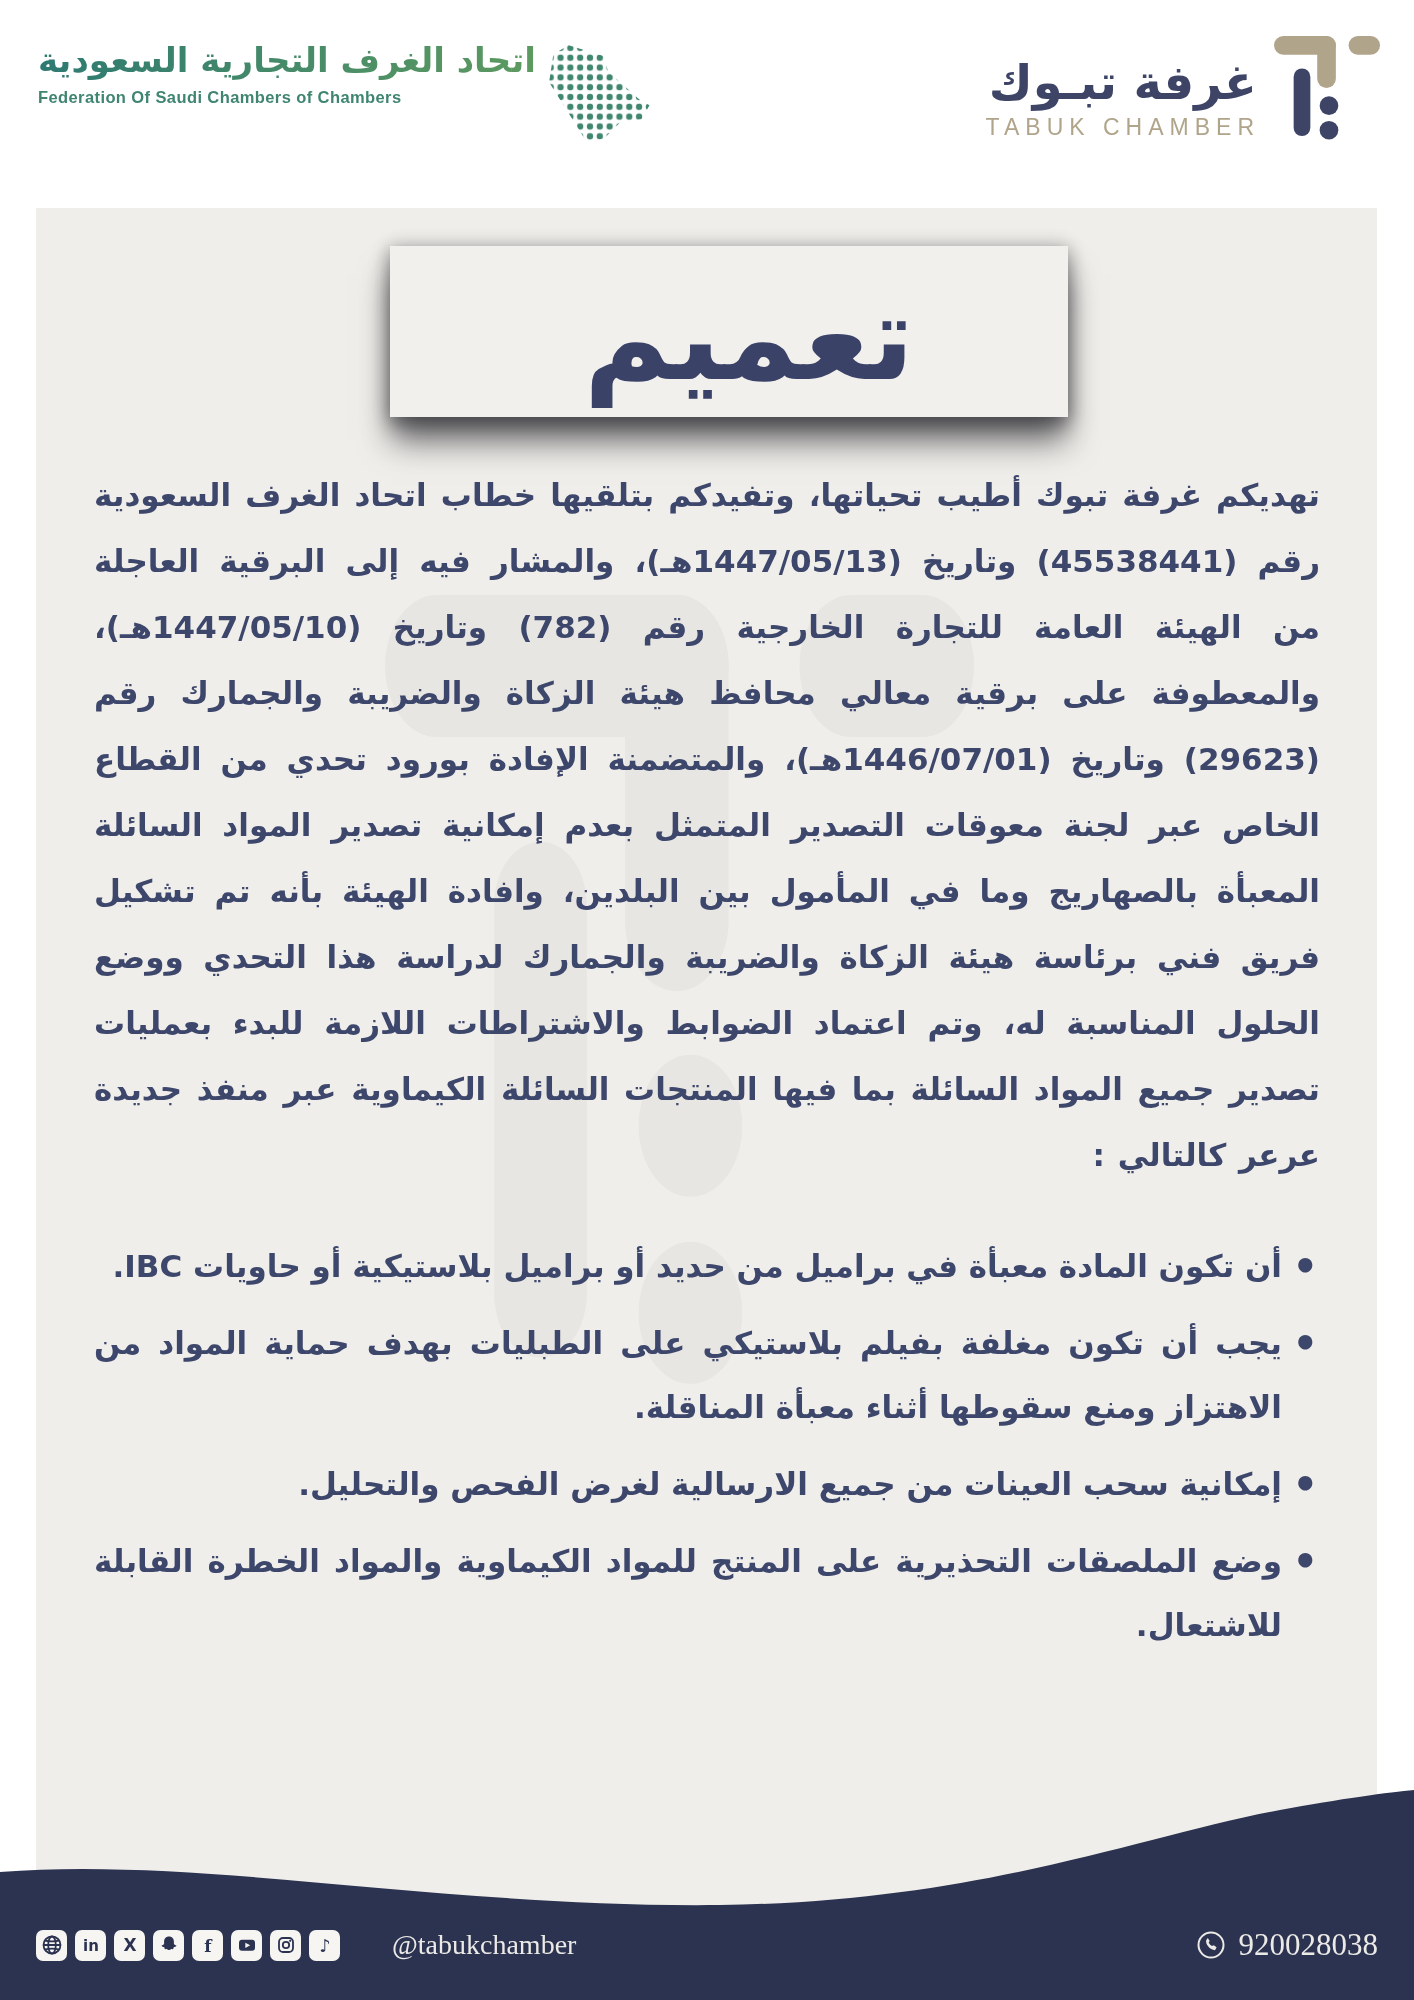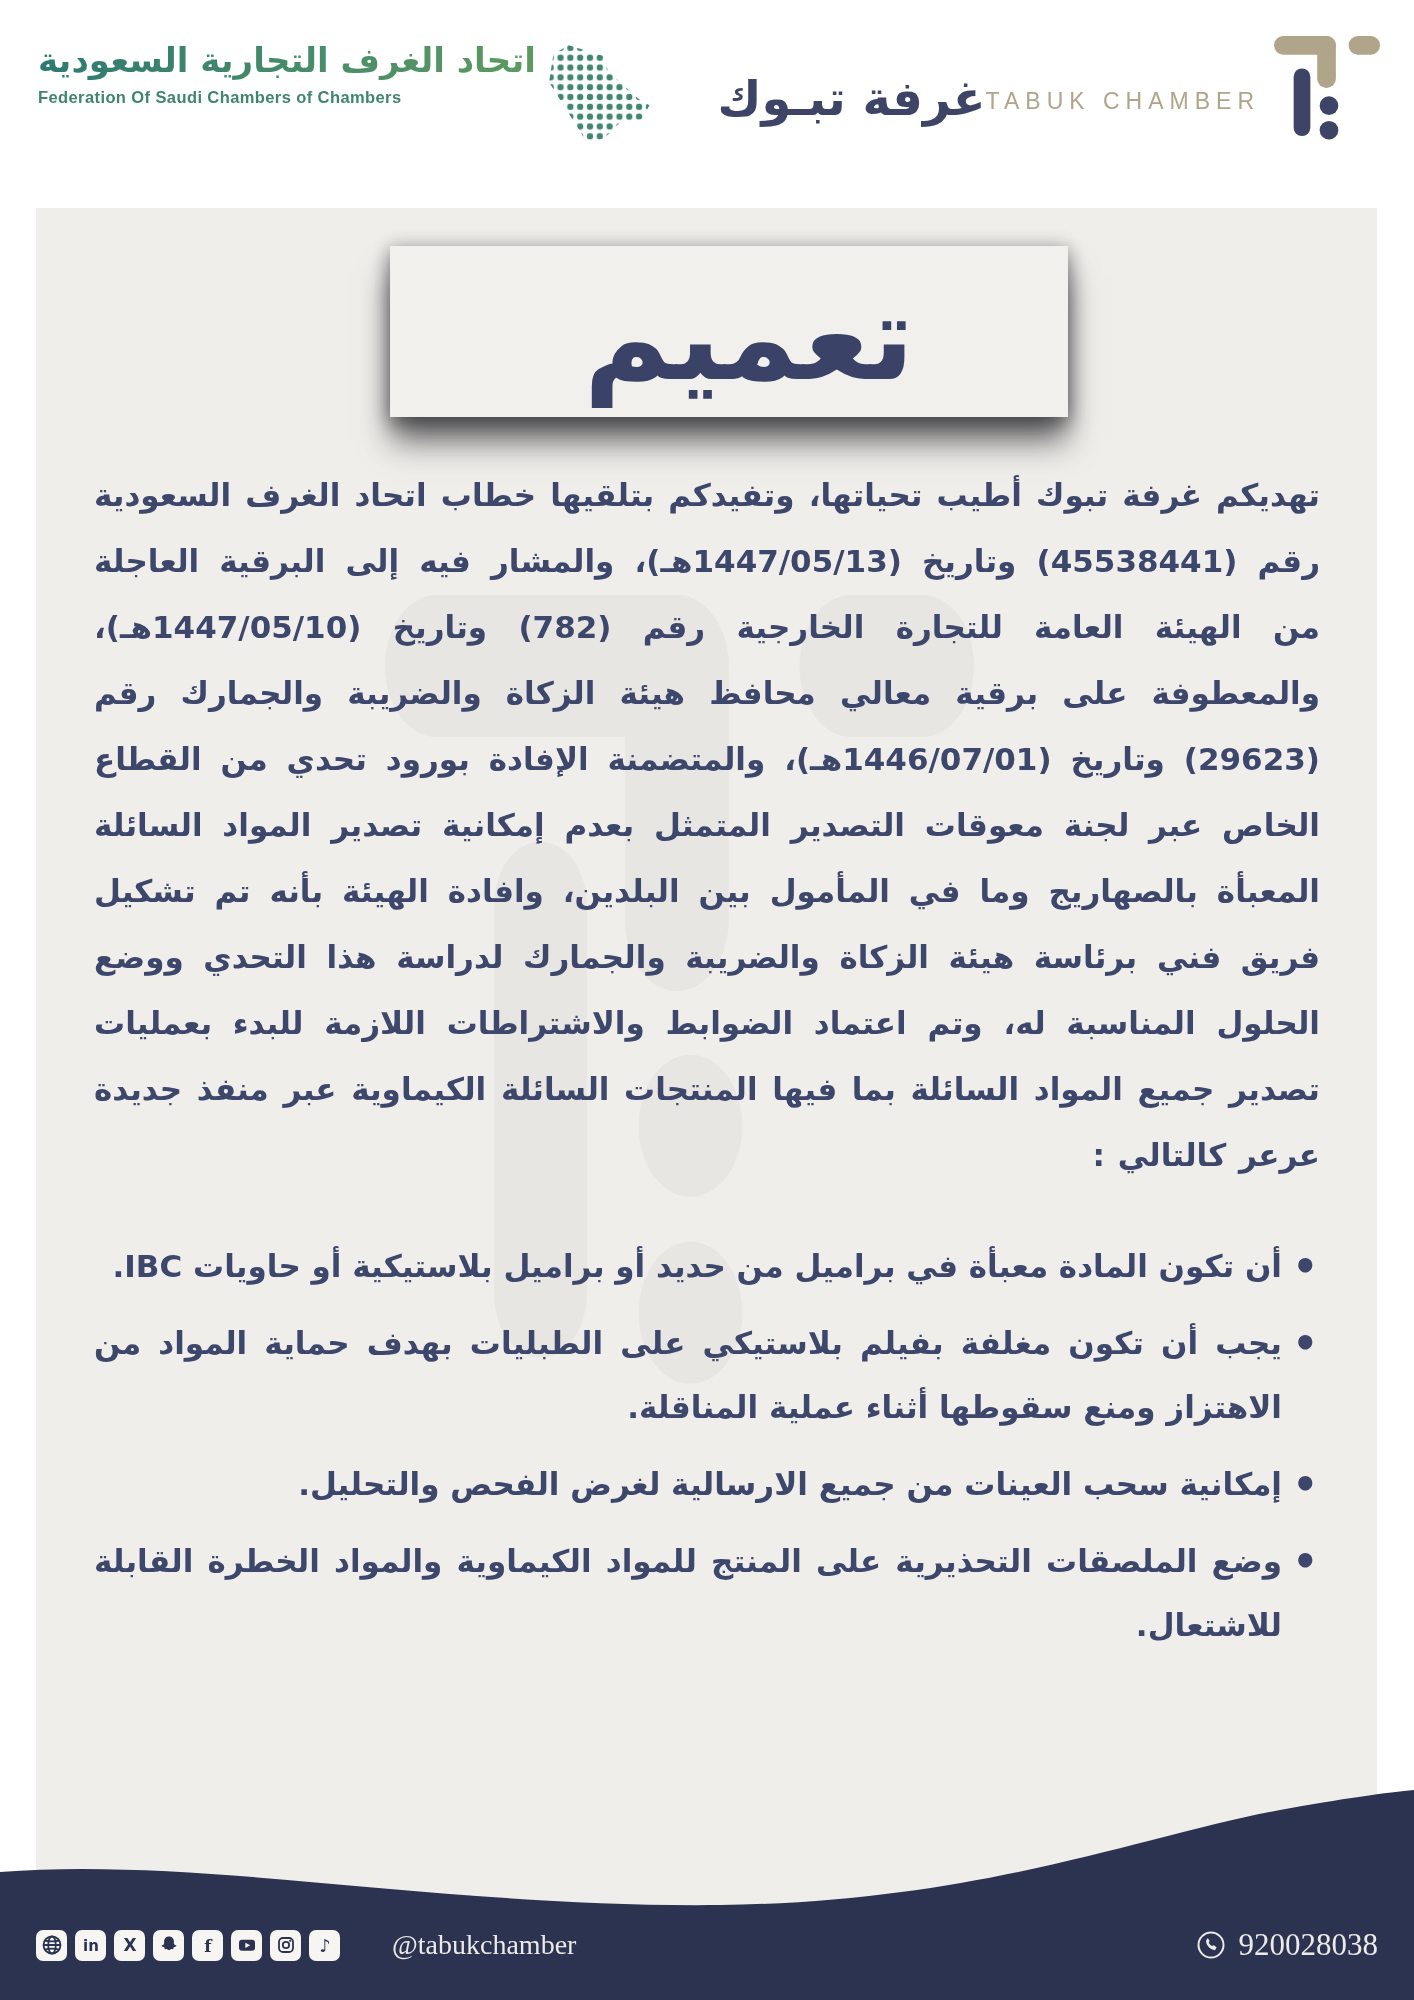--- a/index.html
+++ b/index.html
@@ -26,21 +26,21 @@
     font-size:34px; font-weight:bold; direction:rtl;
     color:#3f8570;
     background:linear-gradient(90deg,#2e7a72 0%,#5d9a60 100%);
   }
   @supports (-webkit-background-clip:text){
     .fed-ar{-webkit-background-clip:text; background-clip:text; -webkit-text-fill-color:transparent;}
   }
   .fed-en{font-size:16.5px; font-weight:600; color:#3f8570; margin-top:8px; letter-spacing:.4px;
           font-family:"Liberation Sans", sans-serif;}
   .tabuk-logo{position:absolute; right:32px; top:36px; display:flex; align-items:center; gap:14px;}
-  .tabuk-text{display:flex; flex-direction:row; align-items:center; transform:translateY(10px);}
+  .tabuk-text{display:flex; flex-direction:column; align-items:center; transform:translateY(10px);}
   .tabuk-ar{font-size:48px; font-weight:bold; color:#3d4466; direction:rtl; line-height:1.1;}
   .tabuk-en{font-size:23px; color:#b0a48a; letter-spacing:6px; margin-top:6px;
             font-family:"Liberation Sans", sans-serif;}
   
   .titlebox{
     position:absolute; left:390px; top:246px; width:638px; height:171px;
     background:#f2f0ec;
     box-shadow:0 26px 30px -2px rgba(25,25,30,.62),
                0 8px 18px rgba(25,25,30,.38),
                0 0 16px rgba(25,25,30,.22);
@@ -144,21 +144,21 @@
   </div>
 
   <div class="titlebox">
     <h1>تعميم</h1>
   </div>
 
   <div class="body-text">
     <p class="para">تهديكم غرفة تبوك أطيب تحياتها، وتفيدكم بتلقيها خطاب اتحاد الغرف السعودية رقم (45538441) وتاريخ (1447/05/13هـ)، والمشار فيه إلى البرقية العاجلة من الهيئة العامة للتجارة الخارجية رقم (782) وتاريخ (1447/05/10هـ)، والمعطوفة على برقية معالي محافظ هيئة الزكاة والضريبة والجمارك رقم (29623) وتاريخ (1446/07/01هـ)، والمتضمنة الإفادة بورود تحدي من القطاع الخاص عبر لجنة معوقات التصدير المتمثل بعدم إمكانية تصدير المواد السائلة المعبأة بالصهاريج وما في المأمول بين البلدين، وافادة الهيئة بأنه تم تشكيل فريق فني برئاسة هيئة الزكاة والضريبة والجمارك لدراسة هذا التحدي ووضع الحلول المناسبة له، وتم اعتماد الضوابط والاشتراطات اللازمة للبدء بعمليات تصدير جميع المواد السائلة بما فيها المنتجات السائلة الكيماوية عبر منفذ جديدة عرعر كالتالي :</p>
     <ul class="bullets">
       <li>أن تكون المادة معبأة في براميل من حديد أو براميل بلاستيكية أو حاويات IBC.</li>
-      <li>يجب أن تكون مغلفة بفيلم بلاستيكي على الطبليات بهدف حماية المواد من الاهتزاز ومنع سقوطها أثناء عملية المناقلة.</li>
+      <li>يجب أن تكون مغلفة بفيلم بلاستيكي على الطبليات بهدف حماية المواد من الاهتزاز ومنع سقوطها أثناء معبأة المناقلة.</li>
       <li>إمكانية سحب العينات من جميع الارسالية لغرض الفحص والتحليل.</li>
       <li>وضع الملصقات التحذيرية على المنتج للمواد الكيماوية والمواد الخطرة القابلة للاشتعال.</li>
     </ul>
   </div>
 
   <svg class="footer-wave" viewBox="0 0 1414 212" preserveAspectRatio="none">
     <path d="M0,84 C200,68 440,120 720,117 C980,114 1140,48 1280,22 C1340,11 1390,4 1414,2 L1414,212 L0,212 Z" fill="#2b3351"></path>
   </svg>
 
   <div class="footer-content">

